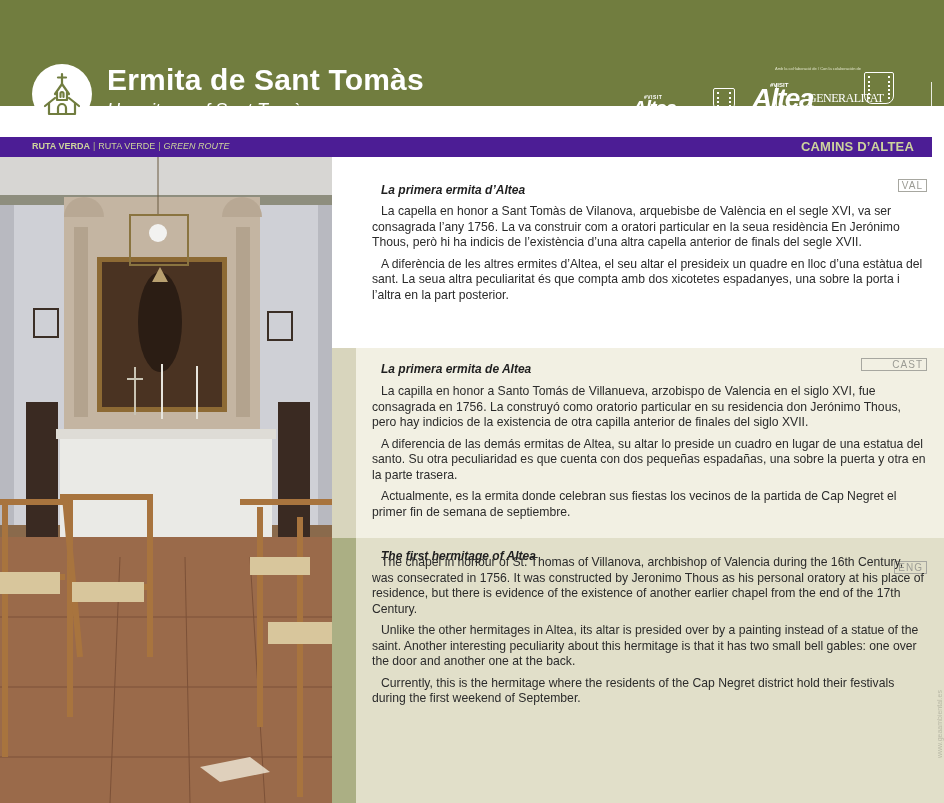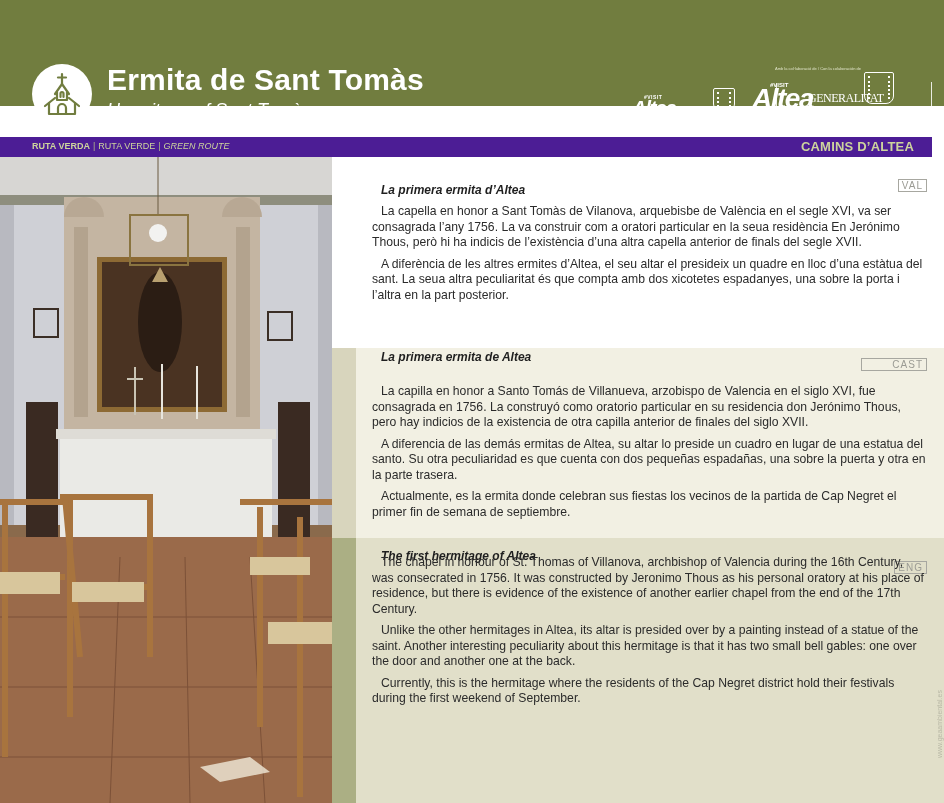--- a/index.html
+++ b/index.html
@@ -165,21 +165,21 @@
   <div class="sec-title" style="top:14px;">La primera ermita d’Altea</div>
   <div class="lang-tag" style="top:10px;">VAL</div>
   <div class="body" style="top:35px;">
     <p>La capella en honor a Sant Tomàs de Vilanova, arquebisbe de València en el segle XVI, va ser consagrada l’any 1756. La va construir com a oratori particular en la seua residència En Jerónimo Thous, però hi ha indicis de l’existència d’una altra capella anterior de finals del segle XVII.</p>
     <p>A diferència de les altres ermites d’Altea, el seu altar el presideix un quadre en lloc d’una estàtua del sant. La seua altra peculiaritat és que compta amb dos xicotetes espadanyes, una sobre la porta i l’altra en la part posterior.</p>
   </div>
 </div>
 
 <div class="section sec-cast">
   <div class="strip"></div>
-  <div class="sec-title" style="top:2px;">La primera ermita de Altea</div>
+  <div class="sec-title" style="top:14px;">La primera ermita de Altea</div>
   <div class="lang-tag" style="top:10px;padding-left:30px;">CAST</div>
   <div class="body" style="top:36px;">
     <p>La capilla en honor a Santo Tomás de Villanueva, arzobispo de Valencia en el siglo XVI, fue consagrada en 1756. La construyó como oratorio particular en su residencia don Jerónimo Thous, pero hay indicios de la existencia de otra capilla anterior de finales del siglo XVII.</p>
     <p>A diferencia de las demás ermitas de Altea, su altar lo preside un cuadro en lugar de una estatua del santo. Su otra peculiaridad es que cuenta con dos pequeñas espadañas, una sobre la puerta y otra en la parte trasera.</p>
     <p>Actualmente, es la ermita donde celebran sus fiestas los vecinos de la partida de Cap Negret el primer fin de semana de septiembre.</p>
   </div>
 </div>
 
 <div class="section sec-eng">
   <div class="strip"></div>

